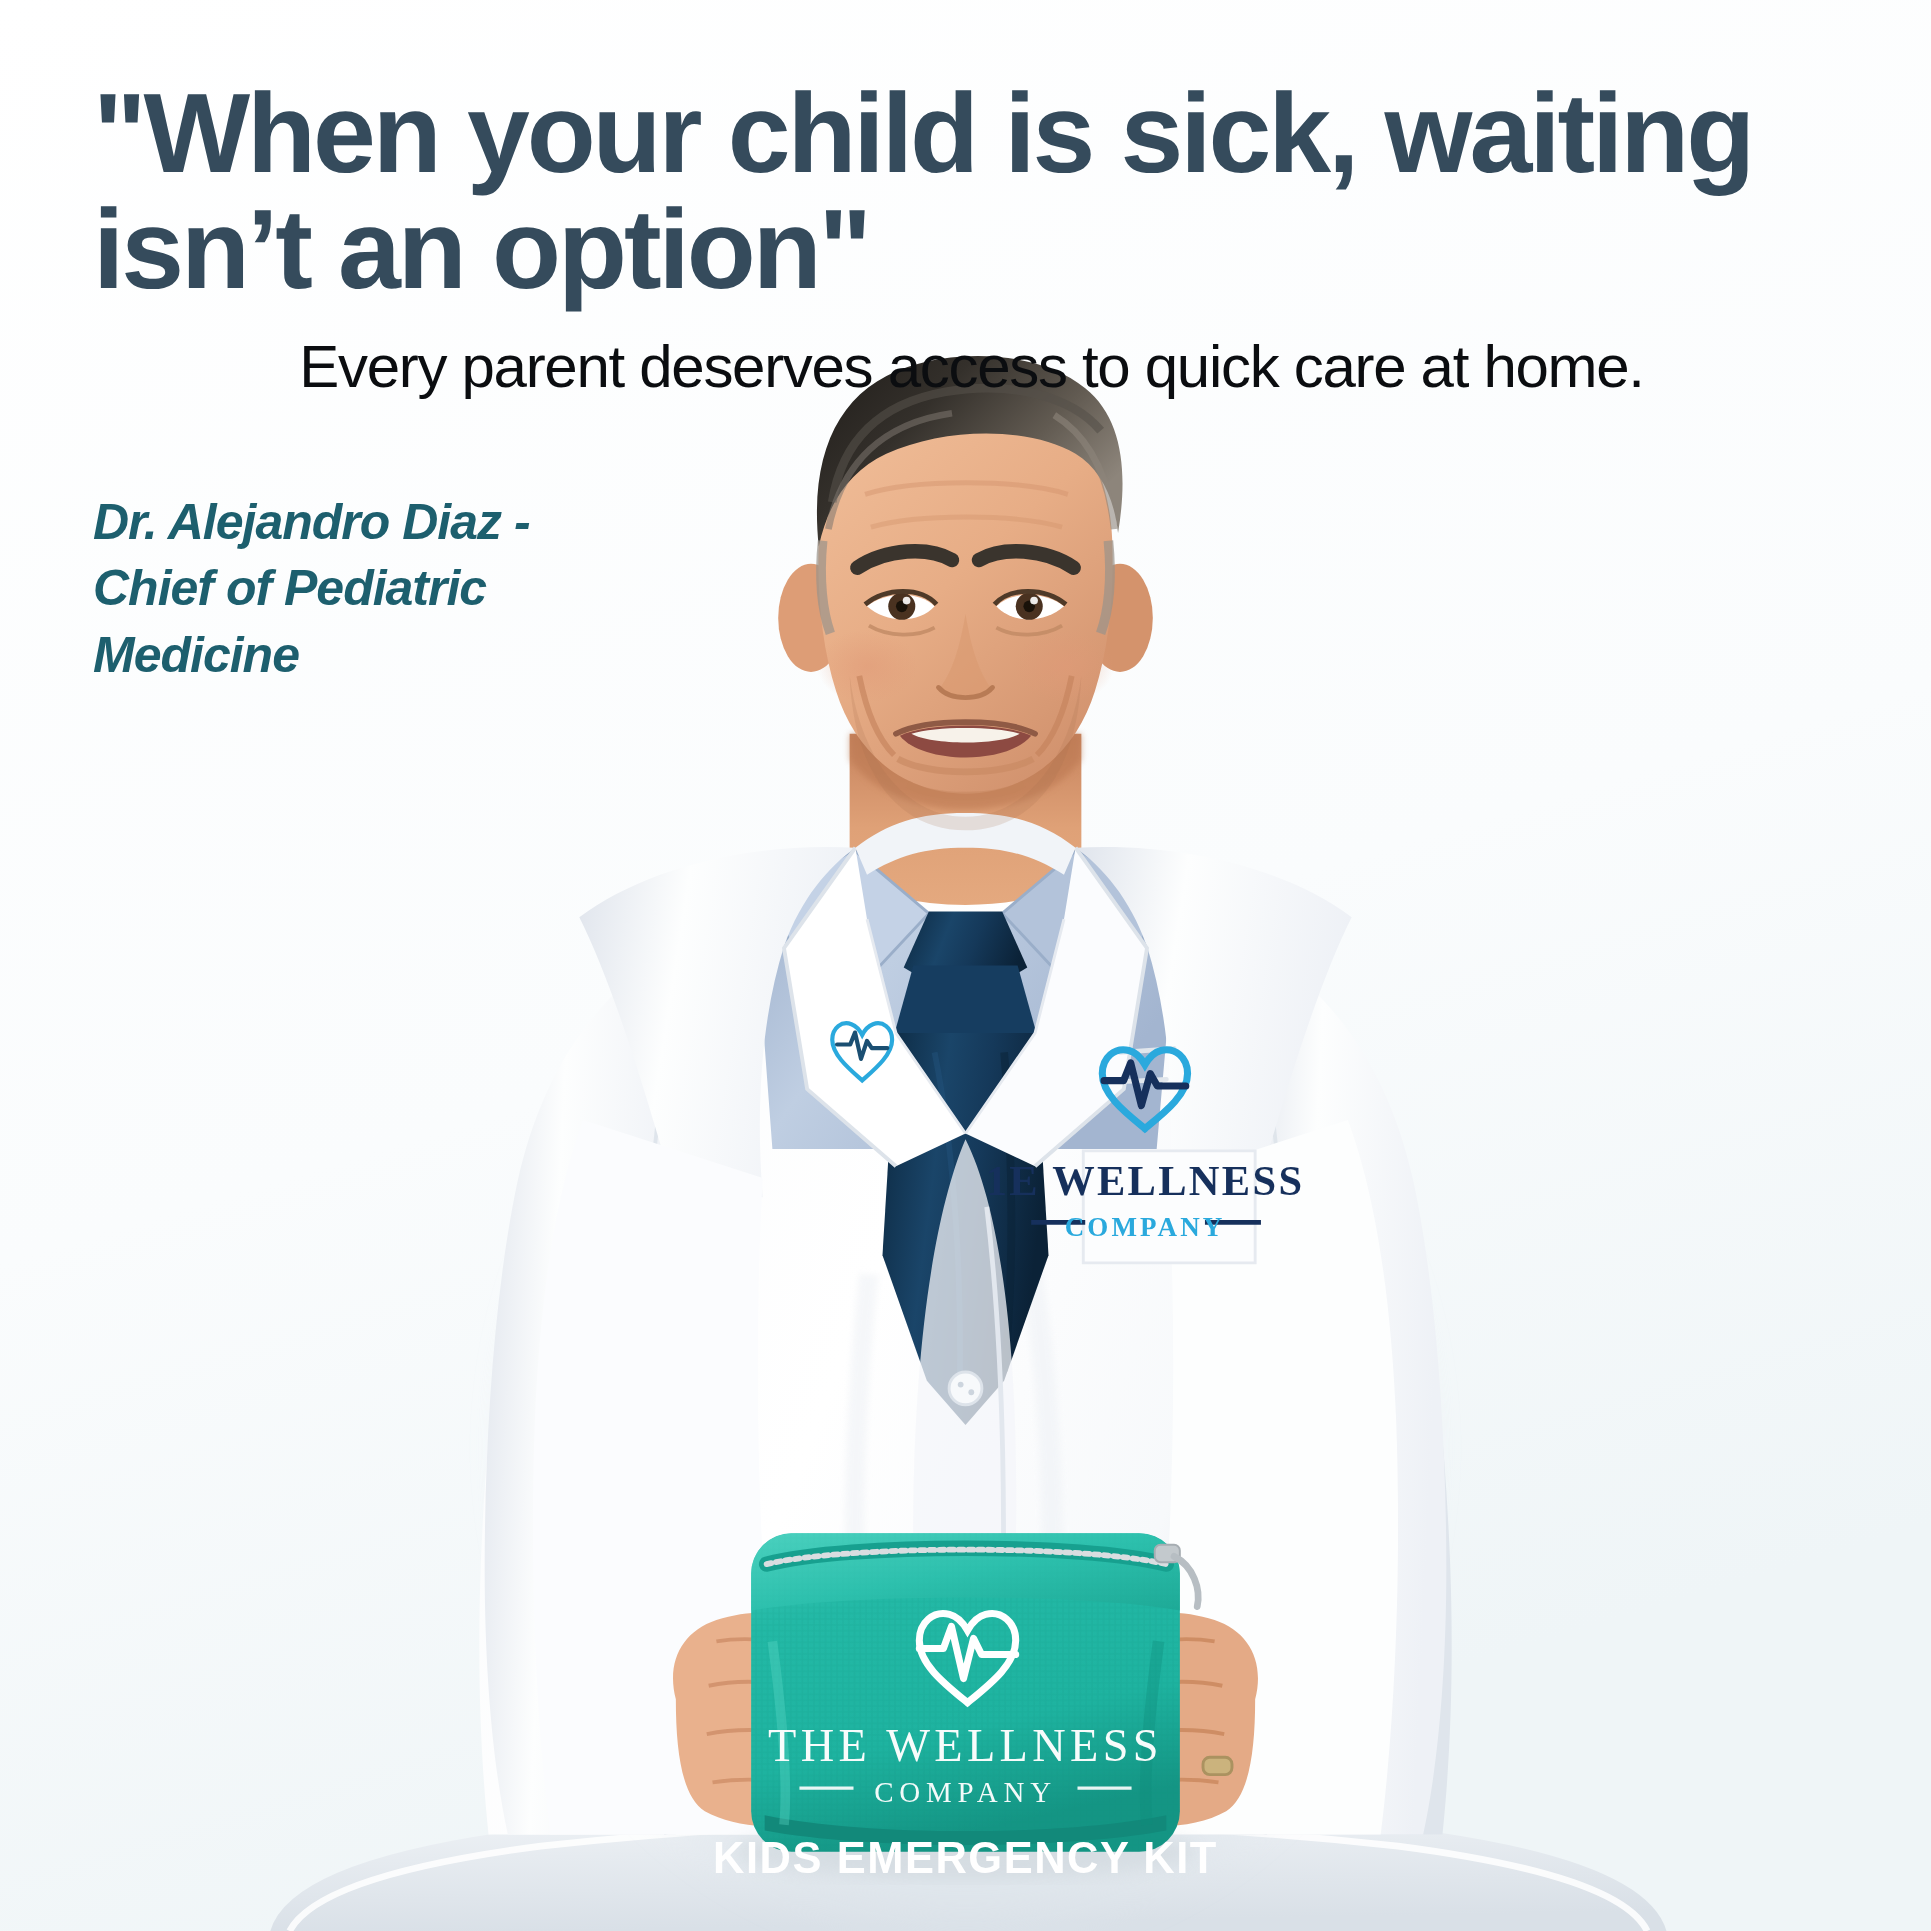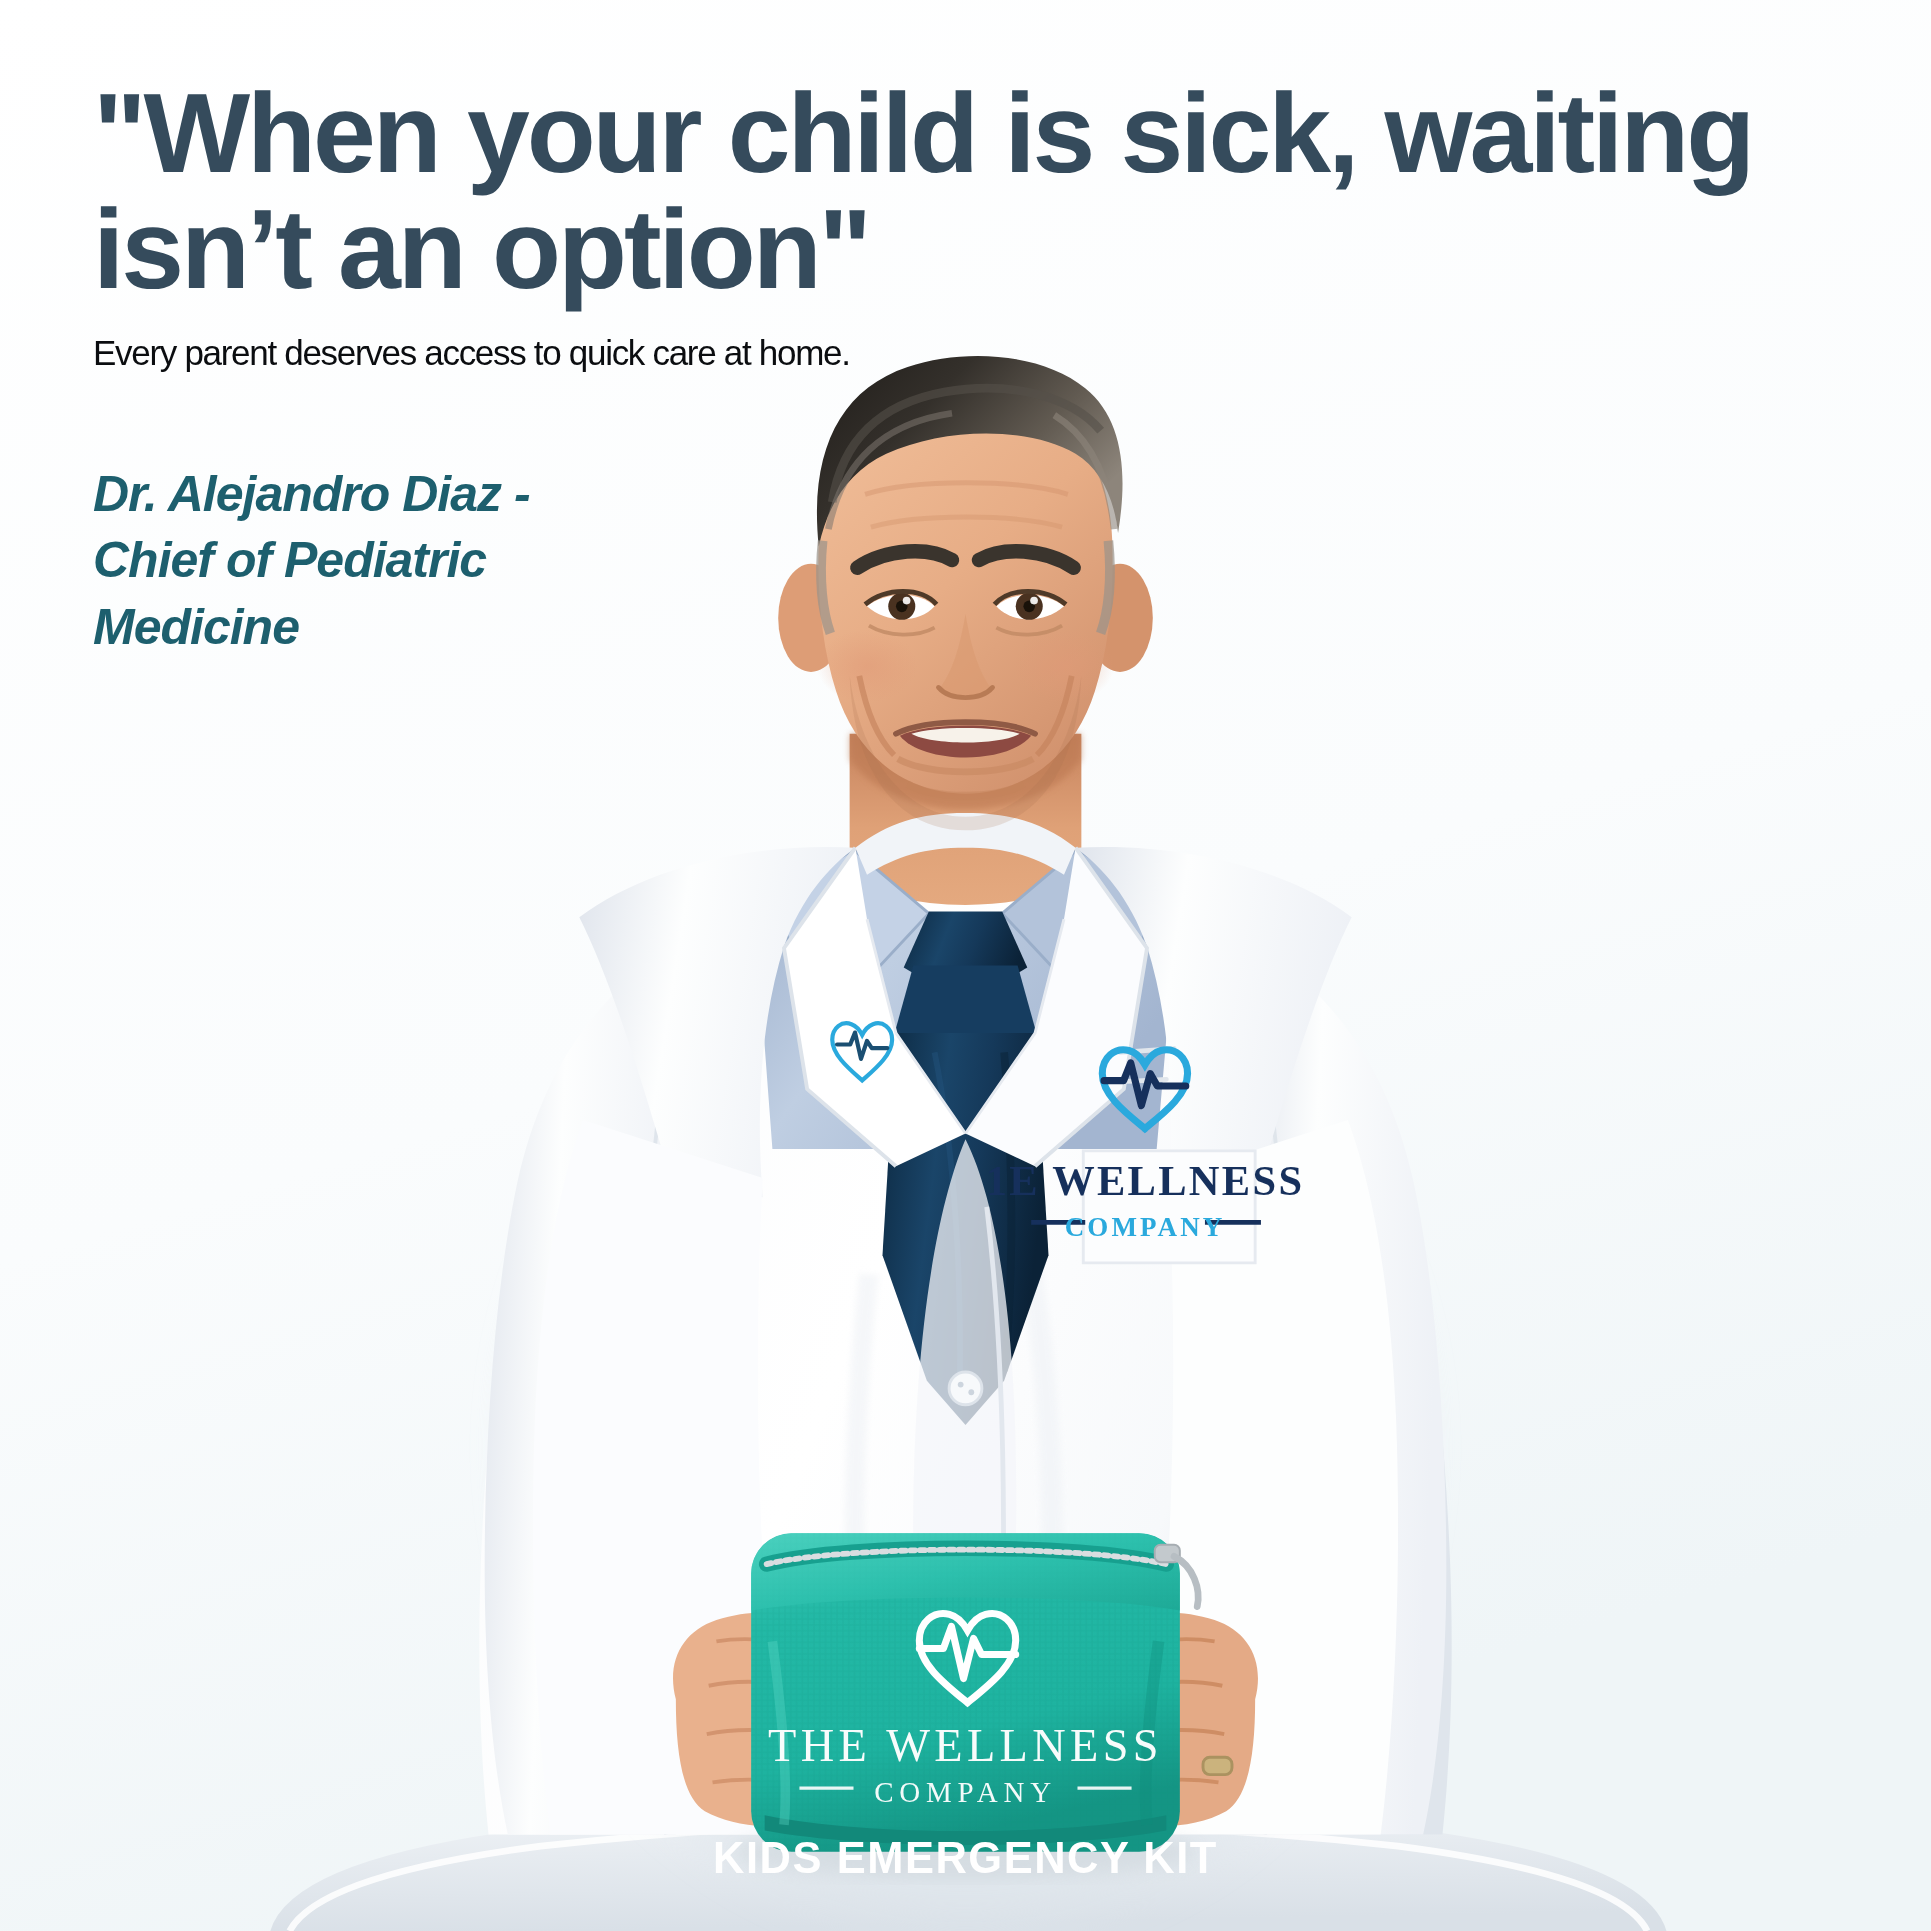--- a/index.html
+++ b/index.html
@@ -24,25 +24,26 @@
     font-size:113px;
     line-height:1.03;
     font-weight:700;
     letter-spacing:-3.1px;
     color:#354b5c;
     white-space:pre-line;
     text-rendering:geometricPrecision;
   }
   .subhead {
     margin-top:25px;
-    font-size:35px;
+    font-size:60px;
     line-height:1.12;
     font-weight:400;
     letter-spacing:-1.3px;
     color:#0b0d10;
+    text-align:center;
   }
   .attrib {
     margin-top:89px;
     font-size:50px;
     line-height:1.33;
     font-style:italic;
     font-weight:700;
     letter-spacing:-1px;
     color:#1d5f6e;
     white-space:pre-line;

